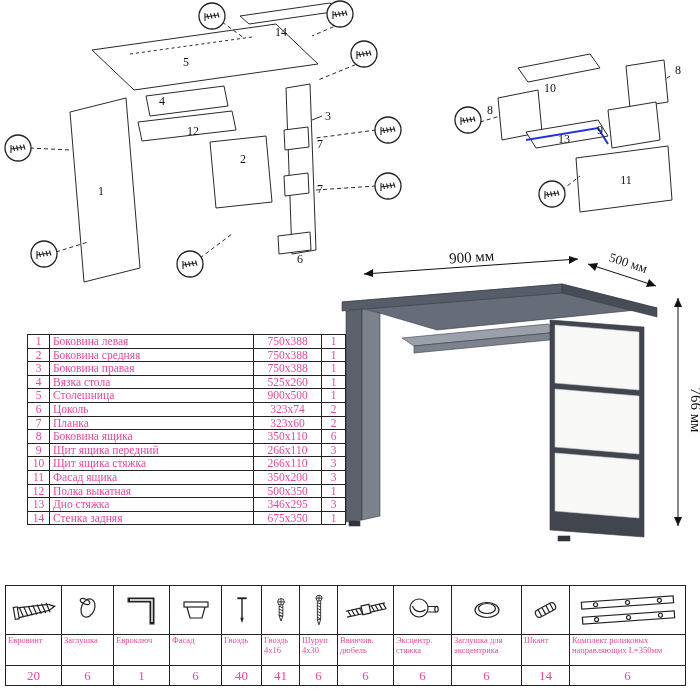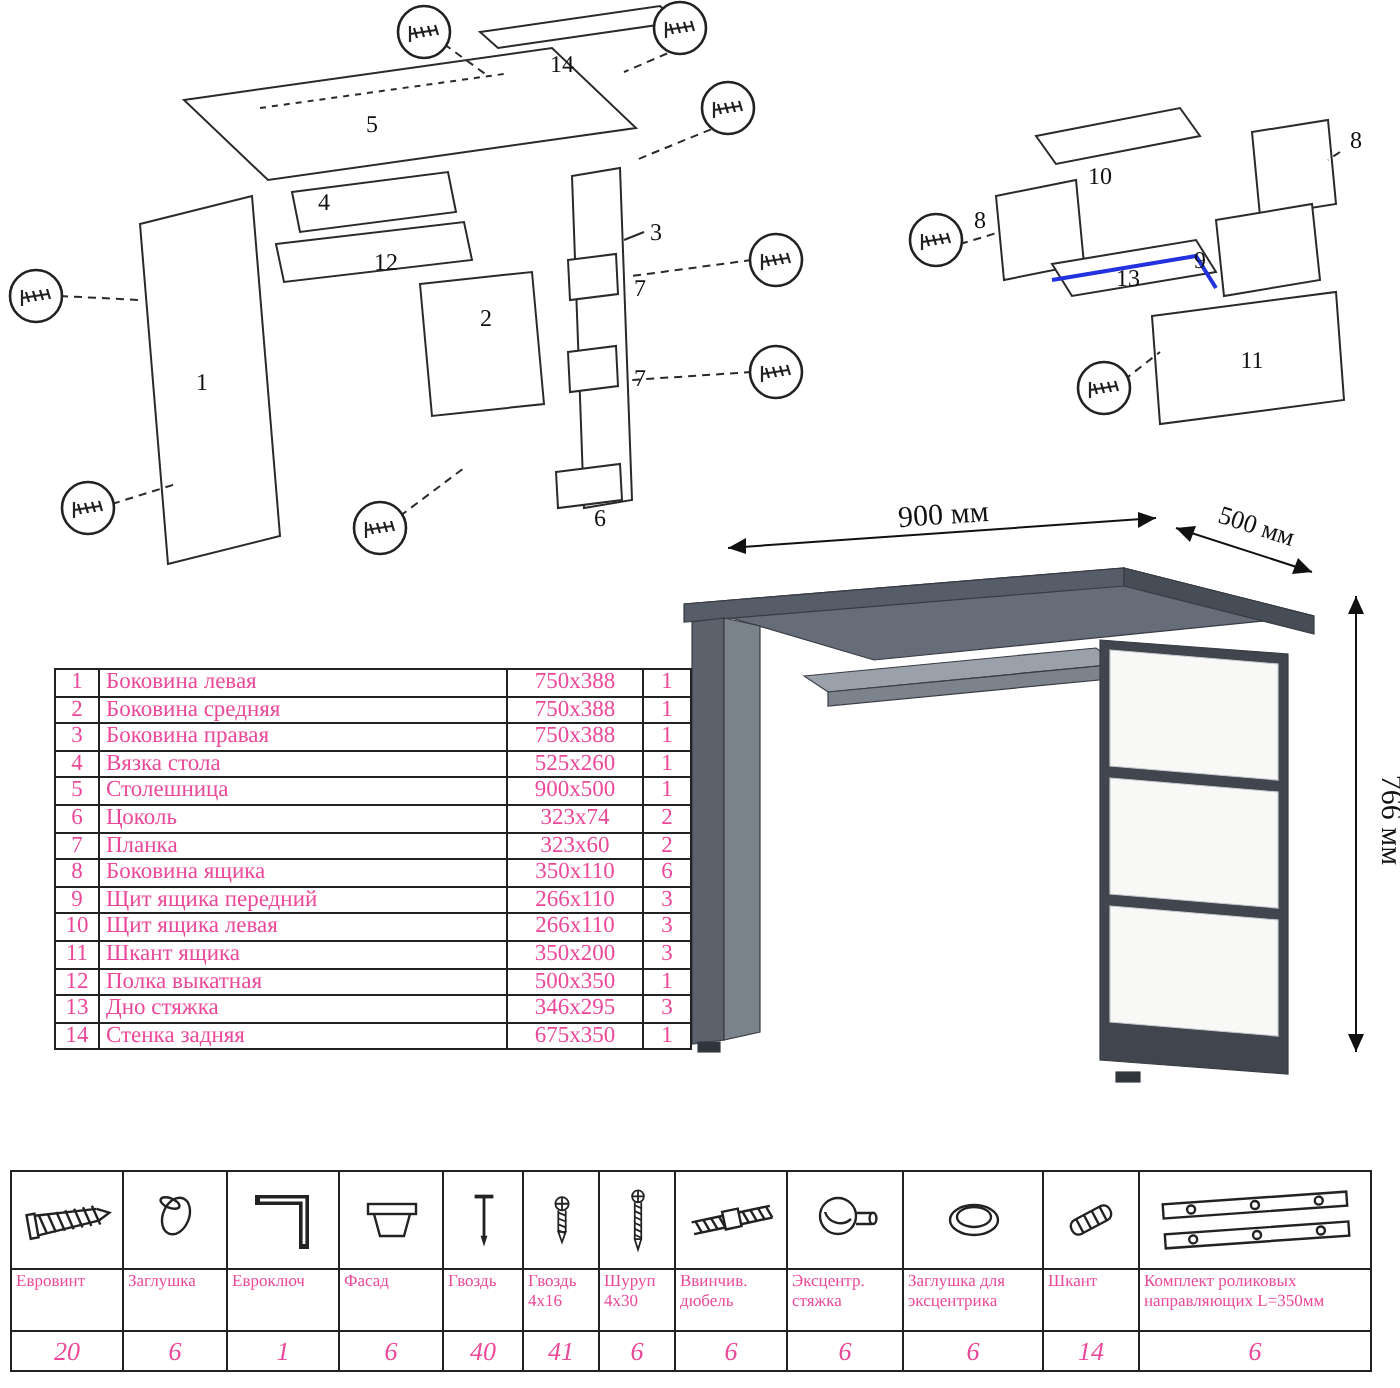--- a/index.html
+++ b/index.html
@@ -14,21 +14,21 @@
             white-space:nowrap;overflow:hidden;}
   .parts td.c{text-align:center;padding:0 1px;}
   
   .title{position:absolute;left:0;top:558px;width:700px;text-align:center;font-size:18px;}
   
   .hw{position:absolute;left:5px;top:585px;width:556px;border-collapse:collapse;
       table-layout:fixed;font-size:8.5px;}
   .hw td{border:1px solid #222;padding:1px;text-align:center;vertical-align:middle;overflow:hidden;}
   .hw tr.icons td{height:46px;}
   .hw tr.names td{height:28px;vertical-align:top;text-align:left;line-height:1.15;padding:1px 2px;}
-  .hw tr.qty td{height:17px;font-size:13px;font-style:italic;}
+  .hw tr.qty td{height:17px;font-size:13px;}
   .hw svg{display:block;margin:0 auto;max-width:100%;}
   .ic{stroke:#222;fill:none;stroke-width:1.2;}
 </style>
 </head>
 <body>
 
 <div class="page">
 
   <svg class="abs" style="left:0;top:0" width="420" height="305" viewBox="0 0 420 305">
     <defs>
@@ -209,27 +209,27 @@
           <td class="c">6</td>
         </tr>
       <tr>
           <td class="c">9</td>
           <td>Щит ящика передний</td>
           <td class="c">266x110</td>
           <td class="c">3</td>
         </tr>
       <tr>
           <td class="c">10</td>
-          <td>Щит ящика левая</td>
+          <td>Щит ящика стяжка</td>
           <td class="c">266x110</td>
           <td class="c">3</td>
         </tr>
       <tr>
           <td class="c">11</td>
-          <td>Шкант ящика</td>
+          <td>Фасад ящика</td>
           <td class="c">350x200</td>
           <td class="c">3</td>
         </tr>
       <tr>
           <td class="c">12</td>
           <td>Полка выкатная</td>
           <td class="c">500x350</td>
           <td class="c">1</td>
         </tr>
       <tr>

